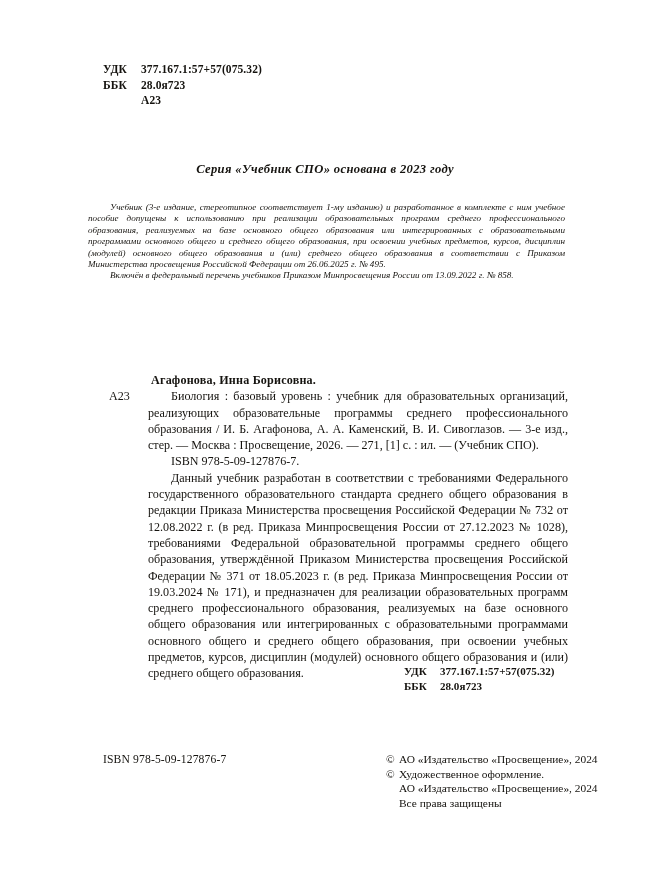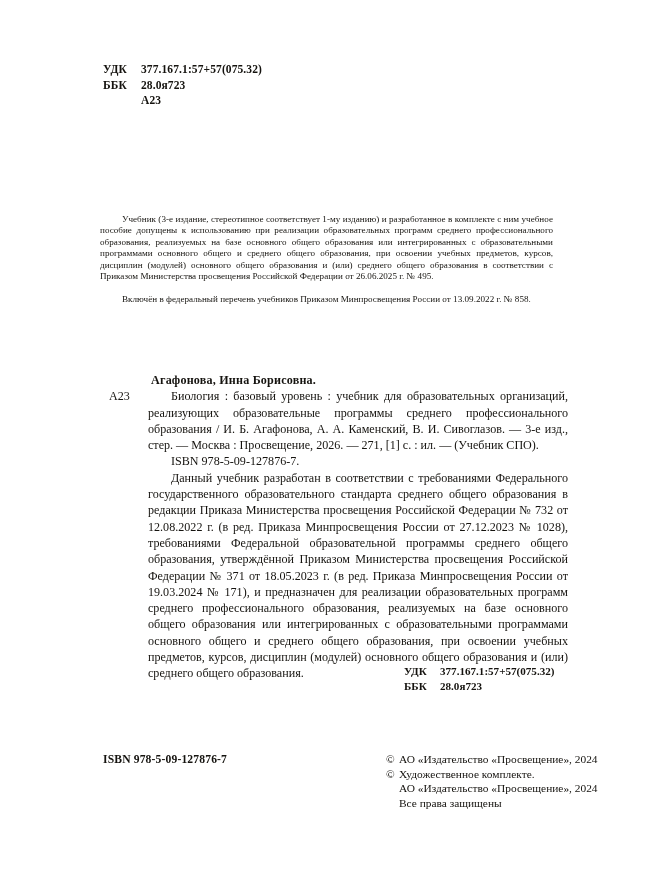--- a/index.html
+++ b/index.html
@@ -60,22 +60,23 @@
     position: absolute;
     left: 88px;
     top: 202px;
     width: 477px;
     font-size: 9.1px;
     line-height: 11.4px;
     text-align: justify;
     letter-spacing: 0.02px;
   }
   .approval p {
-    margin: 12px;
+    margin: 0;
     text-indent: 22px;
+    font-style: italic;
   }
   .approval p + p {
     margin-top: 0;
   }
 
   
   .biblio {
     position: absolute;
     left: 103px;
     top: 372px;
@@ -127,21 +128,21 @@
     width: 36px;
     flex: 0 0 36px;
   }
 
   
   .isbn-footer {
     position: absolute;
     left: 103px;
     top: 753px;
     font-size: 11.6px;
-    font-weight: bold;
+    font-weight: normal;
     letter-spacing: 0.15px;
   }
   .copyright {
     position: absolute;
     left: 386px;
     top: 752px;
     font-size: 11.4px;
     line-height: 14.6px;
   }
   .copyright .cline {
@@ -169,20 +170,21 @@
     <div class="row">
       <span class="key">ББК</span>
       <span class="val">28.0я723</span>
     </div>
     <div class="row">
       <span class="key"></span>
       <span class="val">А23</span>
     </div>
   </div>
 
+  <div class="series-line">Серия «Учебник СПО» основана в 2023 году</div>
 
   <div class="approval">
     <p>Учебник (3-е издание, стереотипное соответствует 1-му изданию) и разработанное в комплекте с ним учебное пособие допущены к использованию при реализации образовательных программ среднего профессионального образования, реализуемых на базе основного общего образования или интегрированных с образовательными программами основного общего и среднего общего образования, при освоении учебных предметов, курсов, дисциплин (модулей) основного общего образования и (или) среднего общего образования в соответствии с Приказом Министерства просвещения Российской Федерации от 26.06.2025 г. № 495.</p>
     <p>Включён в федеральный перечень учебников Приказом Минпросвещения России от 13.09.2022 г. № 858.</p>
   </div>
 
   <div class="biblio">
     <div class="author">Агафонова, Инна Борисовна.</div>
     <div class="record">
       <span class="sigla">А23</span>
@@ -205,21 +207,21 @@
 
   <div class="isbn-footer">ISBN 978-5-09-127876-7</div>
 
   <div class="copyright">
     <div class="cline">
       <span class="mark">©</span>
       <span class="ctext">АО «Издательство «Просвещение», 2024</span>
     </div>
     <div class="cline">
       <span class="mark">©</span>
-      <span class="ctext">Художественное комплекте.</span>
+      <span class="ctext">Художественное оформление.</span>
     </div>
     <div class="cline">
       <span class="mark"></span>
       <span class="ctext">АО «Издательство «Просвещение», 2024</span>
     </div>
     <div class="cline">
       <span class="mark"></span>
       <span class="ctext">Все права защищены</span>
     </div>
   </div>

